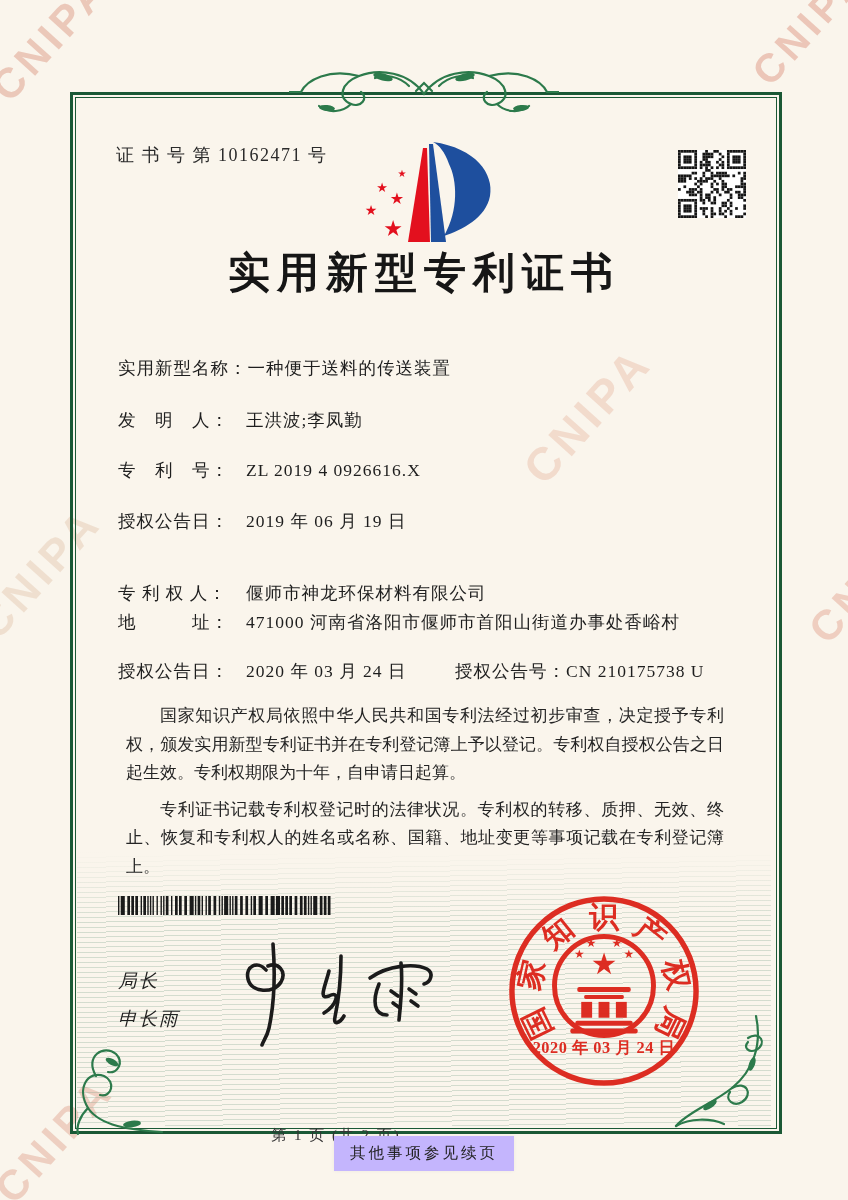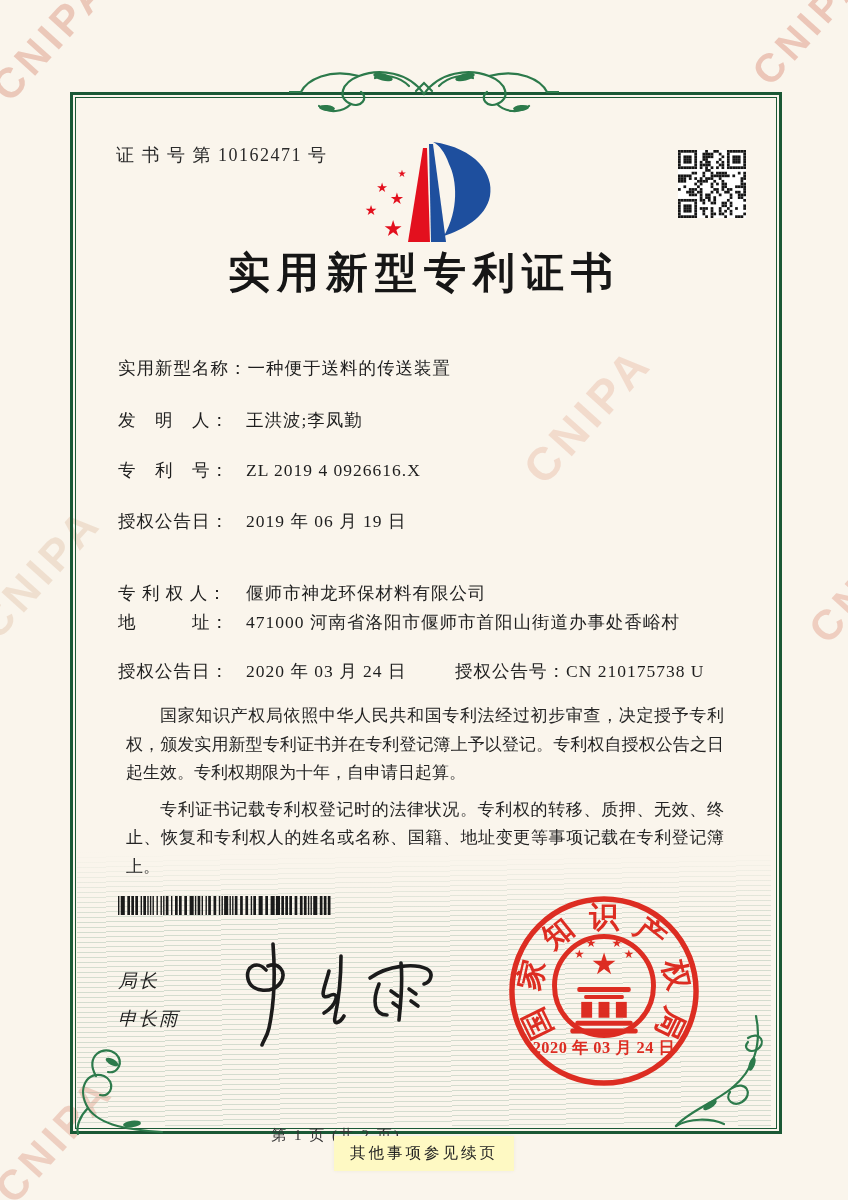--- a/index.html
+++ b/index.html
@@ -58,21 +58,21 @@
 
   .seal{position:absolute;left:505px;top:892px;width:198px;height:198px;z-index:4;opacity:.95;}
   .seal-ch{fill:#dc2318;font-size:30px;font-weight:bold;text-anchor:middle;dominant-baseline:central;
            font-family:"Liberation Serif","DejaVu Serif",serif;}
   .seal-date{fill:#dc2318;font-size:16.5px;font-weight:bold;text-anchor:middle;
              font-family:"Liberation Serif","DejaVu Serif",serif;letter-spacing:.5px;}
 
   .pageinfo{position:absolute;left:0;top:1092px;width:672px;text-align:center;z-index:3;
             font-size:15px;letter-spacing:2px;color:#333;margin-top:34px;}
   .contnote{position:absolute;left:50%;transform:translateX(-50%);top:1136px;z-index:3;
-            background:#fef9c3;padding:7px 16px;font-size:15.5px;letter-spacing:3px;color:#222;
+            background:#c4b5fd;padding:7px 16px;font-size:15.5px;letter-spacing:3px;color:#222;
             box-shadow:0 0 4px rgba(0,0,0,.05);}
   .green{stroke:#2c7a4b;fill:none;stroke-width:2.2;stroke-linecap:round;}
   .leaf{fill:#2c7a4b;stroke:none;}
 </style>
 </head>
 <body>
 
 <div class="page">
 
   <div class="wm wm-tl">CNIPA</div>

